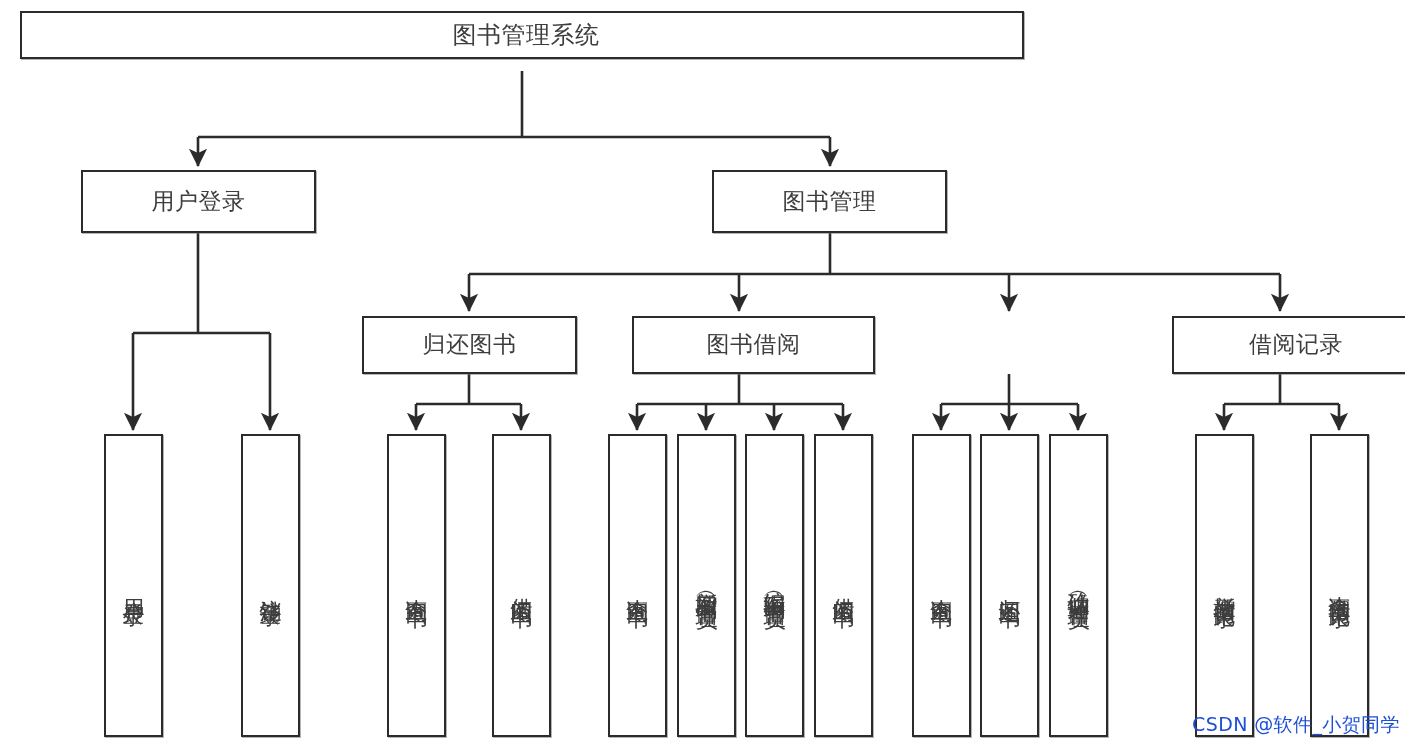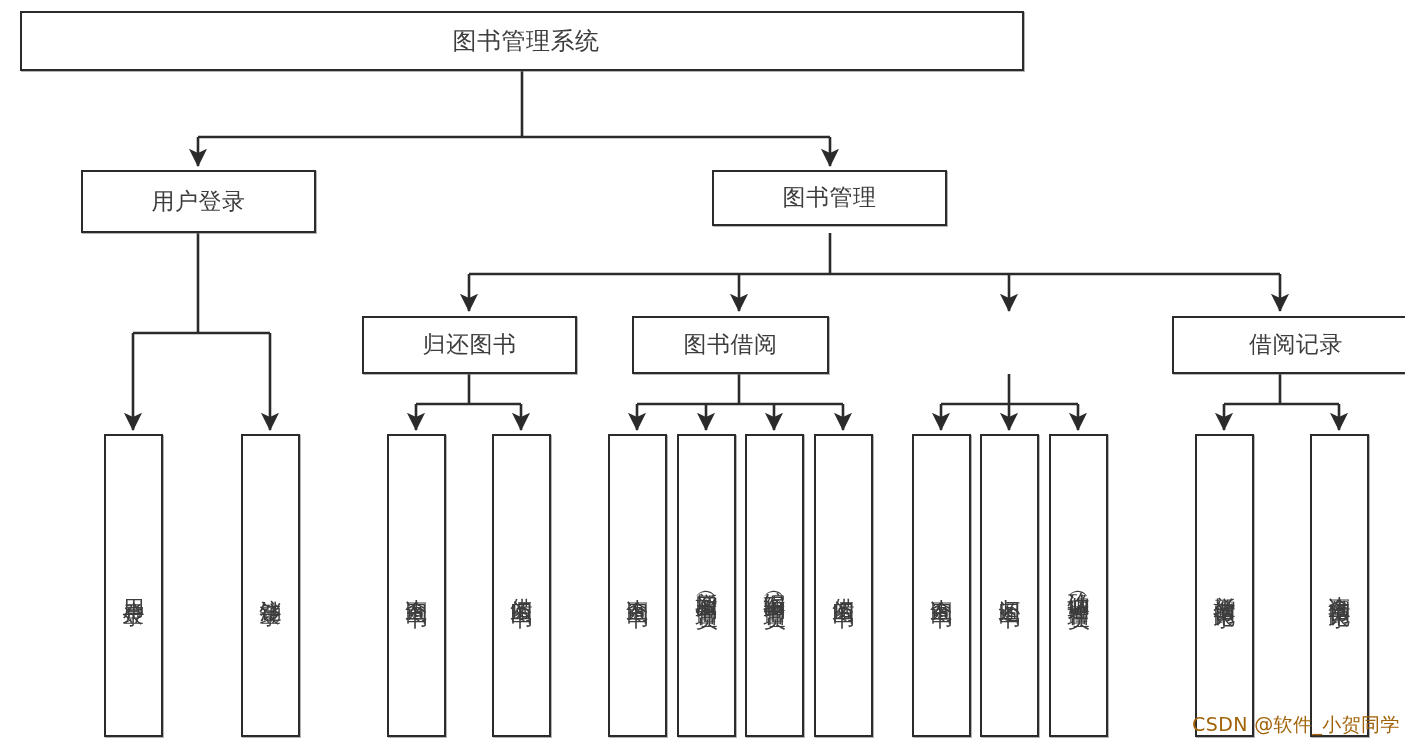--- a/index.html
+++ b/index.html
@@ -56,21 +56,21 @@
   .node.vert .lbl {
     writing-mode: vertical-rl;
     text-orientation: upright;
     font-size: 22px;
     letter-spacing: 2.5px;
     line-height: 1;
     white-space: nowrap;
   }
   .watermark {
     position: absolute;
-    color: #a16207;
+    color: #1d4ed8;
     font-size: 19px;
     white-space: nowrap;
     letter-spacing: 0.4px;
   }
 </style>
 </head>
 <body>
 
 <div id="canvas">
 
@@ -117,35 +117,35 @@
       <path d="M 1009 404 L 1009 430" marker-end="url(#arrow)"></path>
       <path d="M 1078 404 L 1078 430" marker-end="url(#arrow)"></path>
 
       <path d="M 1280 374 L 1280 404"></path>
       <path d="M 1224 404 L 1339 404"></path>
       <path d="M 1224 404 L 1224 430" marker-end="url(#arrow)"></path>
       <path d="M 1339 404 L 1339 430" marker-end="url(#arrow)"></path>
     </g>
   </svg>
 
-  <div class="node horiz root" style="left:20px; top:11px; width:1004px; height:60px;padding-left:8px;">
+  <div class="node horiz root" style="left:20px; top:11px; width:1004px; height:48px;padding-left:8px;">
     <span class="lbl">图书管理系统</span>
   </div>
 
   <div class="node horiz" style="left:81px; top:170px; width:235px; height:63px;">
     <span class="lbl">用户登录</span>
   </div>
-  <div class="node horiz" style="left:712px; top:170px; width:235px; height:56px;">
+  <div class="node horiz" style="left:712px; top:170px; width:235px; height:63px;">
     <span class="lbl">图书管理</span>
   </div>
 
   <div class="node horiz" style="left:362px; top:316px; width:215px; height:58px;">
     <span class="lbl">归还图书</span>
   </div>
-  <div class="node horiz" style="left:632px; top:316px; width:197px; height:58px;">
+  <div class="node horiz" style="left:632px; top:316px; width:243px; height:58px;">
     <span class="lbl">图书借阅</span>
   </div>
   <div class="node horiz" style="left:1172px; top:316px; width:248px; height:58px;">
     <span class="lbl">借阅记录</span>
   </div>
 
   <div class="node vert" style="left:104px; top:434px; width:59px; height:303px;">
     <span class="lbl">用户登录</span>
   </div>
   <div class="node vert" style="left:241px; top:434px; width:59px; height:303px;">

